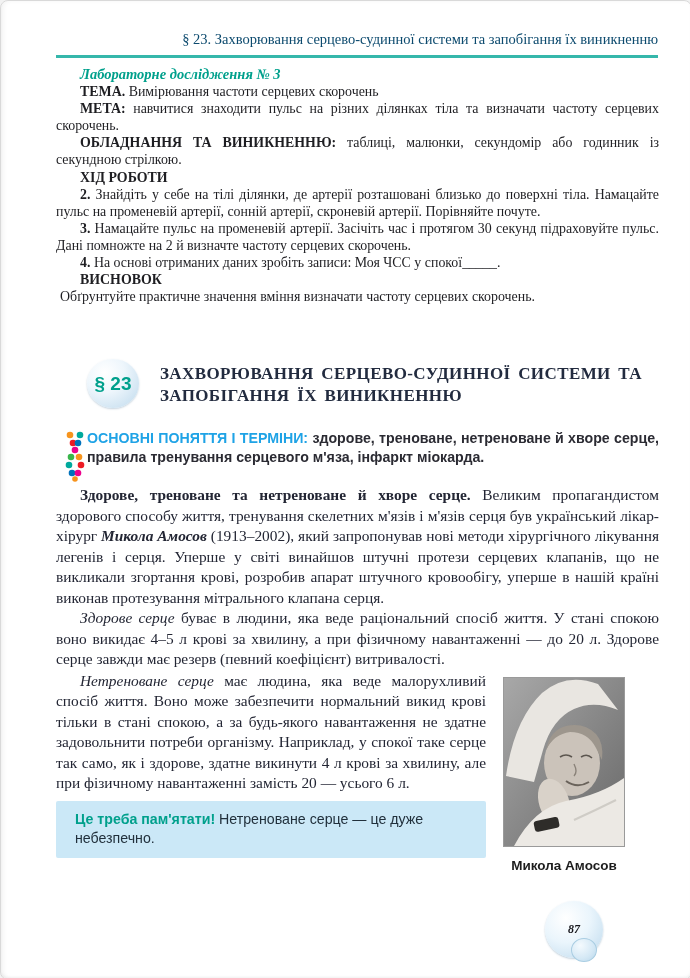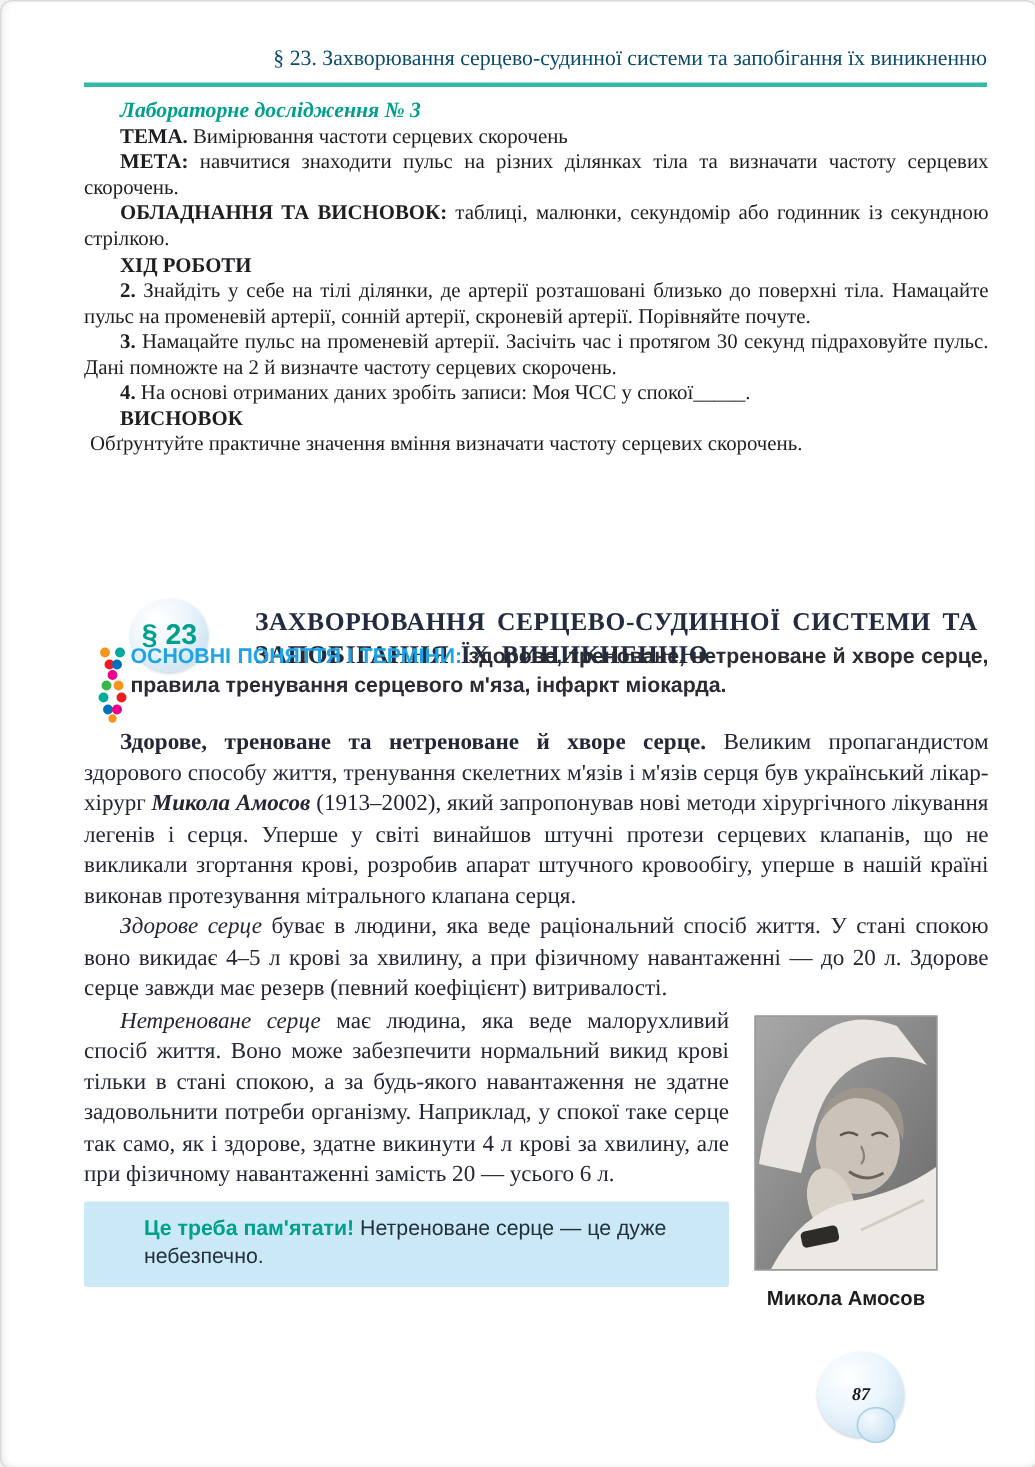--- a/index.html
+++ b/index.html
@@ -17,21 +17,21 @@
   .head-rule{position:absolute;top:54px;left:55px;width:602px;height:3px;background:#35b7ab;}
   
   .lab{
     position:absolute;top:65px;left:55px;width:603px;
     font-family:Liberation Serif, serif;font-size:13.9px;line-height:17.1px;color:#1e1e22;
   }
   .lab p{margin:0;text-indent:24px;text-align:justify;}
   .lab .lab-title{color:#00a08c;font-weight:bold;font-style:italic;font-size:14.5px;}
   .lab b{font-weight:bold;}
   
-  .sec-head{position:absolute;top:358px;left:86px;width:575px;display:flex;gap:31px;align-items:flex-end;margin-top:40px;}
+  .sec-head{position:absolute;top:358px;left:86px;width:575px;display:flex;gap:21px;align-items:flex-start;}
   .badge{
     flex:0 0 auto;width:52px;height:49px;border-radius:50%;
     background:radial-gradient(circle at 34% 28%, #ffffff 0%, #eef6fc 40%, #c9e0f0 85%, #b9d6ea 100%);
     box-shadow:0 1px 2px rgba(90,130,160,0.35);
     display:flex;align-items:center;justify-content:center;
   }
   .badge span{font-family:"Liberation Sans", sans-serif;font-weight:bold;font-size:19px;color:#00a08c;}
   .sec-title{
     margin:4px 0 0 0;font-family:"Liberation Serif", serif;font-weight:bold;
     font-size:17px;line-height:22px;color:#222b3f;letter-spacing:.4px;word-spacing:3px;
@@ -43,21 +43,21 @@
     margin:0;font-family:"Liberation Sans", sans-serif;font-size:14.2px;line-height:18.5px;
     font-weight:bold;color:#2b2b33;text-align:justify;
   }
   .terms .terms-label{color:#1fa3e6;}
   
   .bodytext{position:absolute;top:484px;left:55px;width:603px;font-size:15.4px;line-height:20.5px;}
   .bodytext p{margin:0;text-indent:24px;text-align:justify;}
   .columns{display:flex;gap:7px;margin-top:1px;}
   .col-left{flex:0 0 430px;width:430px;}
   .memo{
-    margin-top:7px;background:#cbe8f7;padding:9px 12px 10px 40px;
+    margin-top:7px;background:#cbe8f7;padding:9px 12px 10px 19px;
     font-family:"Liberation Sans", sans-serif;font-size:14.2px;line-height:19px;color:#21303c;
     border-radius:2px;
   }
   .memo .memo-label{color:#00a08c;font-weight:bold;}
   .photo-fig{flex:0 0 auto;margin:6px 0 0 10px;width:122px;}
   .photo-fig svg{display:block;border:1px solid #9a9a9a;background:#8f8f8f;}
   .photo-fig figcaption{
     margin-top:9px;text-align:center;font-family:"Liberation Sans", sans-serif;
     font-weight:bold;font-size:13.5px;color:#1d1d1d;white-space:nowrap;
   }
@@ -80,21 +80,21 @@
 
 <div class="page">
 
   <div class="running-head">§ 23. Захворювання серцево-судинної системи та запобігання їх виникненню</div>
   <div class="head-rule"></div>
 
   <section class="lab">
     <p class="lab-title" style="text-indent:24px">Лабораторне дослідження № 3</p>
     <p><b>ТЕМА.</b><span> Вимірювання частоти серцевих скорочень</span></p>
     <p><b>МЕТА:</b><span> навчитися знаходити пульс на різних ділянках тіла та визначати частоту серцевих скорочень.</span></p>
-    <p><b>ОБЛАДНАННЯ ТА ВИСНОВОК:</b><span>  таблиці, малюнки, секундомір або годинник із секундною стрілкою.</span></p>
+    <p><b>ОБЛАДНАННЯ ТА ВИНИКНЕННЮ:</b><span>  таблиці, малюнки, секундомір або годинник із секундною стрілкою.</span></p>
     <p><b>ХІД РОБОТИ</b></p>
     <p><b>2.</b><span> Знайдіть у себе на тілі ділянки, де артерії розташовані близько до поверхні тіла. Намацайте пульс на променевій артерії, сонній артерії, скроневій артерії. Порівняйте почуте.</span></p>
     <p><b>3.</b><span> Намацайте пульс на променевій артерії. Засічіть час і протягом 30 секунд підраховуйте пульс. Дані помножте на 2 й визначте частоту серцевих скорочень.</span></p>
     <p><b>4.</b><span> На основі отриманих даних зробіть записи: Моя ЧСС у спокої_____.</span></p>
     <p><b>ВИСНОВОК</b></p>
     <p style="text-indent:4px">Обґрунтуйте практичне значення вміння визначати частоту серцевих скорочень.</p>
   </section>
 
   <section class="sec-head">
     <div class="badge">

